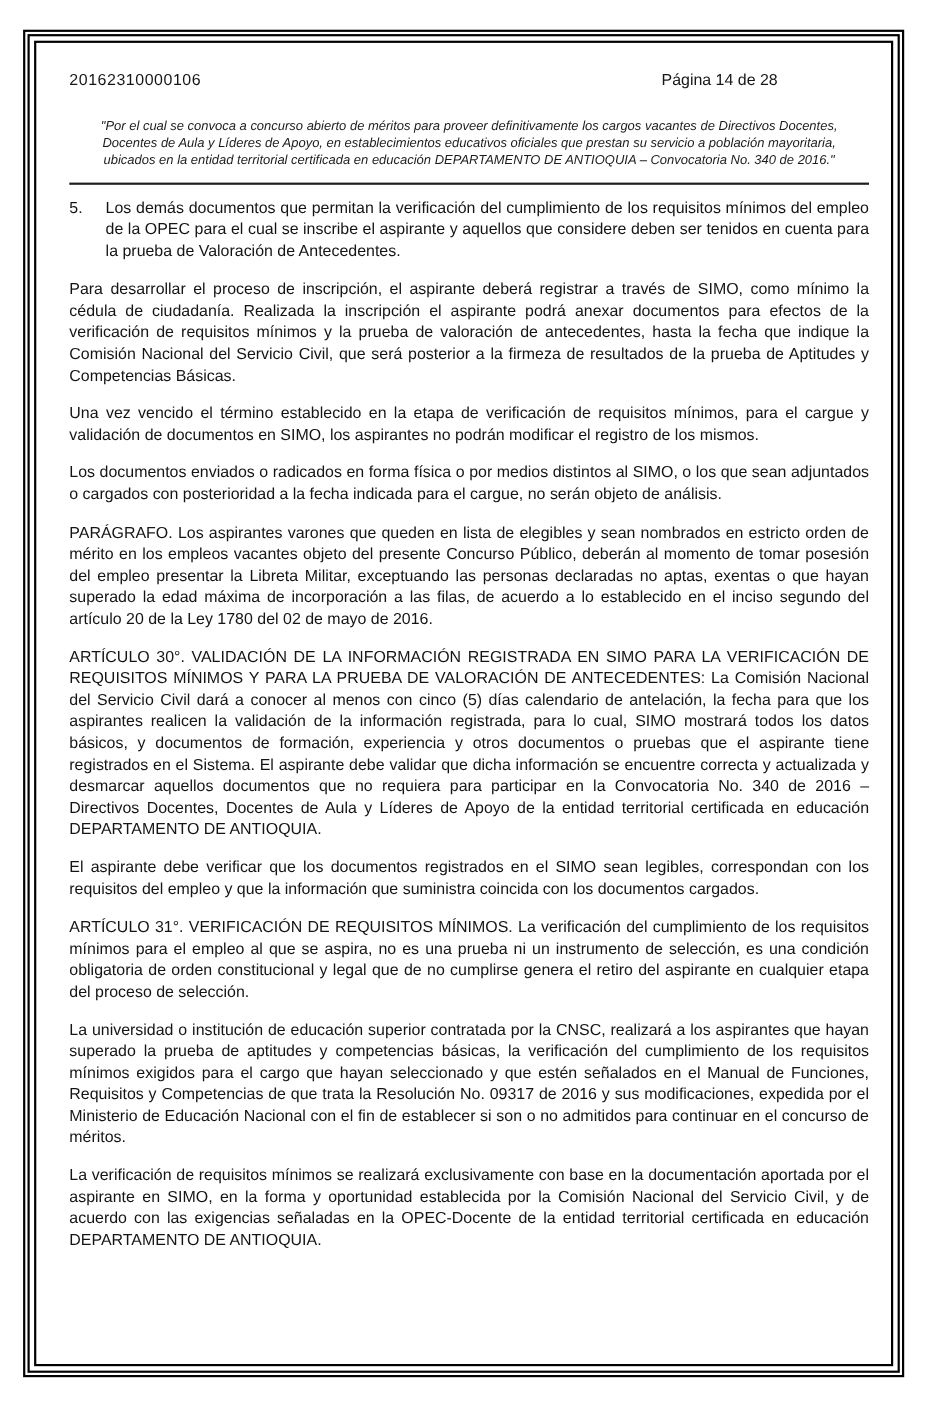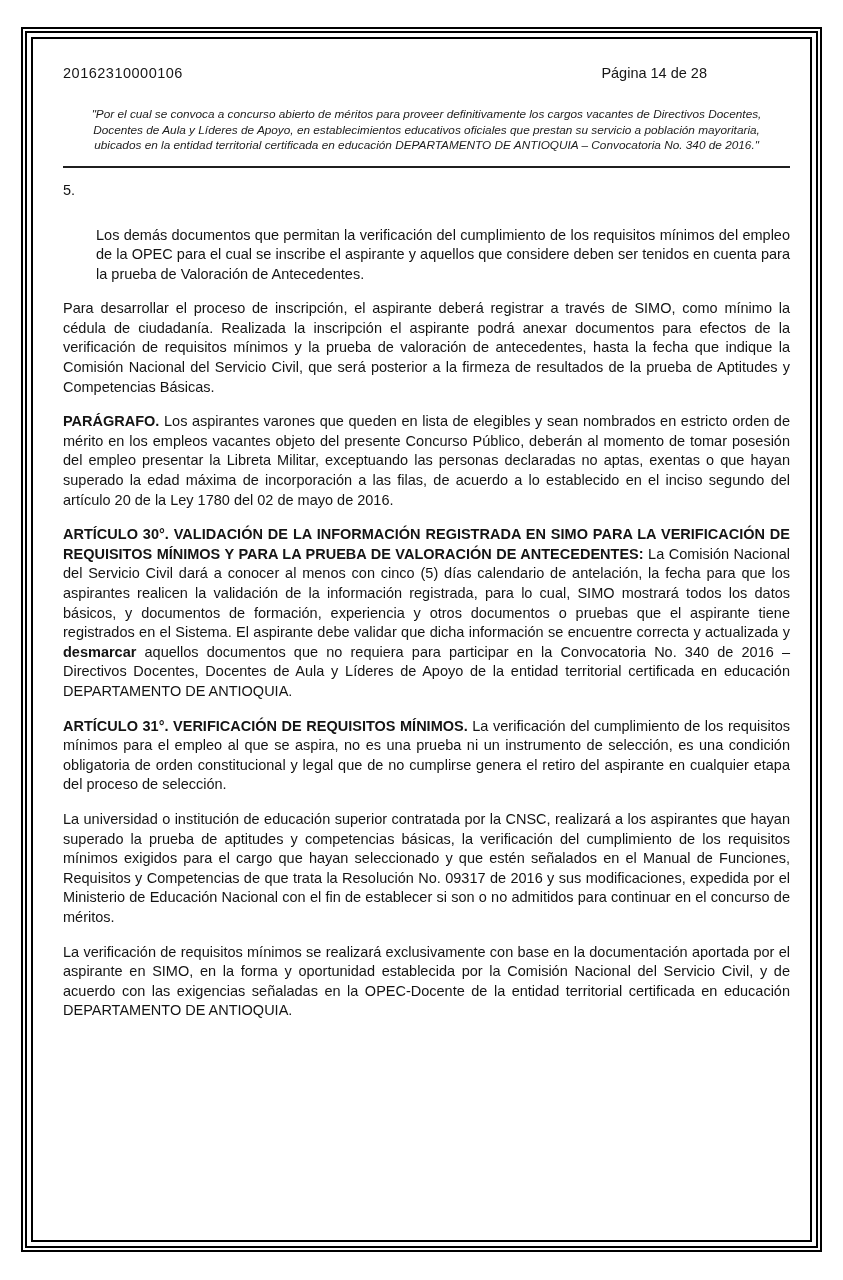--- a/index.html
+++ b/index.html
@@ -71,32 +71,31 @@
     margin: 0 0 13px 0;
   }
   .para {
     font-size: 14.5px;
     line-height: 19.6px;
     text-align: justify;
     margin: 0 0 15px 0;
     color: #141414;
   }
   .para .b {
-    font-weight: 700;
+    font-weight: 400;
   }
   .para.numbered {
     display: flex;
   }
   .para.numbered .num {
     flex: 0 0 33px;
   }
   .para.numbered .numtext {
     flex: 1;
     text-align: justify;
-    margin-top: 45px;
   }
 </style>
 </head>
 <body>
 
 <div class="page">
   <div class="frame-outer">
     <div class="frame-inner">
       <div class="content">
 
@@ -108,22 +107,25 @@
         <p class="quote">"Por el cual se convoca a concurso abierto de méritos para proveer definitivamente los cargos vacantes de Directivos Docentes, Docentes de Aula y Líderes de Apoyo, en establecimientos educativos oficiales que prestan su servicio a población mayoritaria, ubicados en la entidad territorial certificada en educación DEPARTAMENTO DE ANTIOQUIA – Convocatoria No. 340 de 2016."</p>
 
         <hr class="rule">
 
         <div id="document-body">
             <p class="para numbered">
               <span class="num">5.</span>
               <span class="numtext"><span>Los demás documentos que permitan la verificación del cumplimiento de los requisitos mínimos del empleo de la OPEC para el cual se inscribe el aspirante y aquellos que considere deben ser tenidos en cuenta para la prueba de Valoración de Antecedentes.</span></span>
             </p>
             <p class="para"><span>Para desarrollar el proceso de inscripción, el aspirante deberá registrar a través de SIMO, como mínimo la cédula de ciudadanía. Realizada la inscripción el aspirante podrá anexar documentos para efectos de la verificación de requisitos mínimos y la prueba de valoración de antecedentes, hasta la fecha que indique la Comisión Nacional del Servicio Civil, que será posterior a la firmeza de resultados de la prueba de Aptitudes y Competencias Básicas.</span></p>
+            <p class="para"><span>Una vez vencido el término establecido en la etapa de verificación de requisitos mínimos, para el cargue y validación de documentos en SIMO, los aspirantes no podrán modificar el registro de los mismos.</span></p>
+            <p class="para"><span>Los documentos enviados o radicados en forma física o por medios distintos al SIMO, o los que sean adjuntados o cargados con posterioridad a la fecha indicada para el cargue, no serán objeto de análisis.</span></p>
             <p class="para"><span class="b">PARÁGRAFO.</span><span> Los aspirantes varones que queden en lista de elegibles y sean nombrados en estricto orden de mérito en los empleos vacantes objeto del presente Concurso Público, deberán al momento de tomar posesión del empleo presentar la Libreta Militar, exceptuando las personas declaradas no aptas, exentas o que hayan superado la edad máxima de incorporación a las filas, de acuerdo a lo establecido en el inciso segundo del artículo 20 de la Ley 1780 del 02 de mayo de 2016.</span></p>
             <p class="para"><span class="b">ARTÍCULO 30°. VALIDACIÓN DE LA INFORMACIÓN REGISTRADA EN SIMO PARA LA VERIFICACIÓN DE REQUISITOS MÍNIMOS Y PARA LA PRUEBA DE VALORACIÓN DE ANTECEDENTES:</span><span> La Comisión Nacional del Servicio Civil dará a conocer al menos con cinco (5) días calendario de antelación, la fecha para que los aspirantes realicen la validación de la información registrada, para lo cual, SIMO mostrará todos los datos básicos, y documentos de formación, experiencia y otros documentos o pruebas que el aspirante tiene registrados en el Sistema. El aspirante debe validar que dicha información se encuentre correcta y actualizada y </span><span class="b">desmarcar</span><span> aquellos documentos que no requiera para participar en la Convocatoria No. 340 de 2016 – Directivos Docentes, Docentes de Aula y Líderes de Apoyo de la entidad territorial certificada en educación DEPARTAMENTO DE ANTIOQUIA.</span></p>
+            <p class="para"><span>El aspirante debe verificar que los documentos registrados en el SIMO sean legibles, correspondan con los requisitos del empleo y que la información que suministra coincida con los documentos cargados.</span></p>
             <p class="para"><span class="b">ARTÍCULO 31°. VERIFICACIÓN DE REQUISITOS MÍNIMOS.</span><span> La verificación del cumplimiento de los requisitos mínimos para el empleo al que se aspira, no es una prueba ni un instrumento de selección, es una condición obligatoria de orden constitucional y legal que de no cumplirse genera el retiro del aspirante en cualquier etapa del proceso de selección.</span></p>
             <p class="para"><span>La universidad o institución de educación superior contratada por la CNSC, realizará a los aspirantes que hayan superado la prueba de aptitudes y competencias básicas, la verificación del cumplimiento de los requisitos mínimos exigidos para el cargo que hayan seleccionado y que estén señalados en el Manual de Funciones, Requisitos y Competencias de que trata la Resolución No. 09317 de 2016 y sus modificaciones, expedida por el Ministerio de Educación Nacional con el fin de establecer si son o no admitidos para continuar en el concurso de méritos.</span></p>
             <p class="para"><span>La verificación de requisitos mínimos se realizará exclusivamente con base en la documentación aportada por el aspirante en SIMO, en la forma y oportunidad establecida por la Comisión Nacional del Servicio Civil, y de acuerdo con las exigencias señaladas en la OPEC-Docente de la entidad territorial certificada en educación DEPARTAMENTO DE ANTIOQUIA.</span></p>
           </div>
 
       </div>
     </div>
   </div>
 </div>
 

